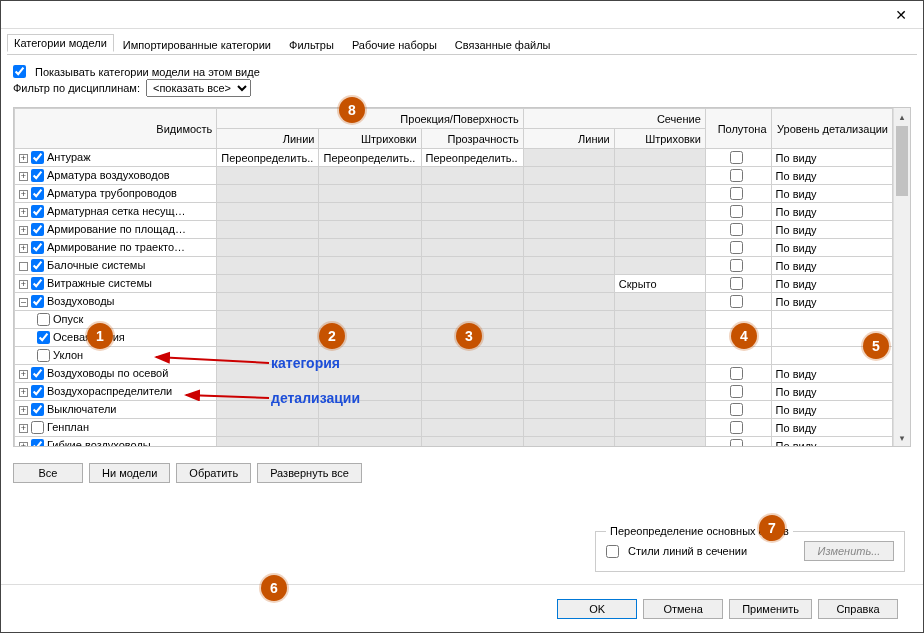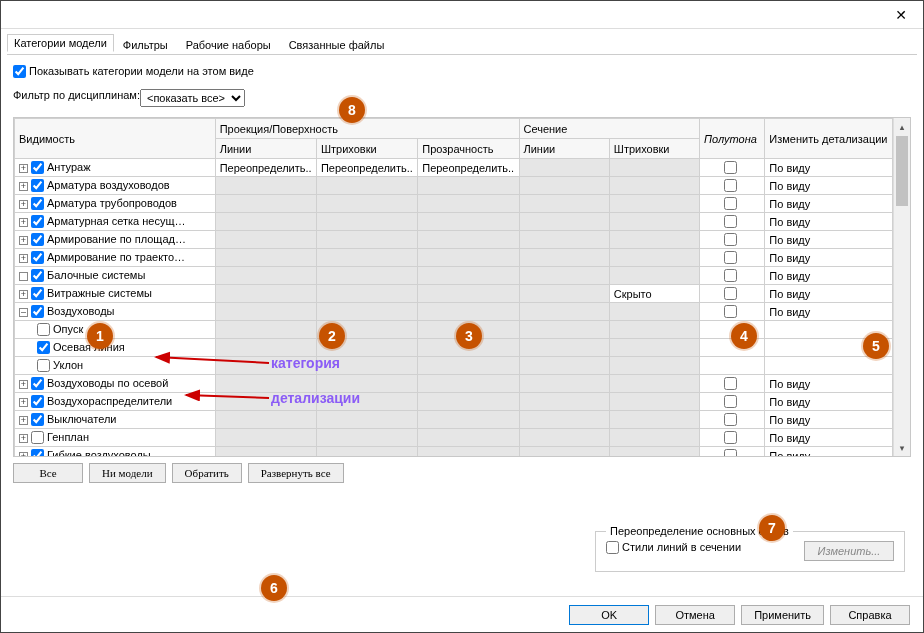--- a/index.html
+++ b/index.html
@@ -80,29 +80,29 @@
   }
 
   .content {
     padding: 6px 12px 8px 12px;
     flex: 1;
     display: flex;
     flex-direction: column;
     position: relative;
   }
 
-  .row { display: flex; align-items: flex-start; gap: 0; }
+  .row { display: flex; align-items: center; gap: 6px; }
   .note-right {
     position: absolute;
     right: 12px;
     top: 6px;
     font-size: 11px;
   }
 
-  .filter-row { margin-top: 11px; }
+  .filter-row { margin-top: 1px; }
   select.combo { font-size: 11px; padding: 1px 2px; }
 
   
   .grid-wrap {
     border: 1px solid #c8c8c8;
     margin-top: 10px;
     height: 340px;
     display: flex;
     flex-direction: column;
     position: relative;
@@ -121,21 +121,21 @@
     border: 1px solid #d0d0d0;
     padding: 0 4px;
     height: 18px;
     white-space: nowrap;
     overflow: hidden;
     text-overflow: ellipsis;
   }
   table.grid th {
     font-weight: normal;
     background: #f7f7f7;
-    text-align: left;
+    text-align: right;
     height: 20px;
     position: sticky;
     top: 0;
   }
   table.grid tr:nth-child(odd) td.shade { background: #e6e6e6; }
   table.grid tr:nth-child(even) td.shade { background: #e6e6e6; }
 
   .exp {
     display: inline-block;
     width: 9px; height: 9px;
@@ -145,21 +145,21 @@
     font-size: 9px;
     margin-right: 3px;
     color: #444;
     cursor: pointer;
   }
   .chk { margin: 0 3px 0 0; vertical-align: middle; }
   .indent1 { padding-left: 22px !important; }
 
   .col-vis   { width: 200px; text-align: left; }
   .col-small { width: 90px; text-align: center; }
-  .col-half  { width: 65px; text-align: center; font-style: italic; }
+  .col-half  { width: 65px; text-align: center; }
   .col-det   { width: 85px; text-align: center; }
   td.vis { text-align: left; }
   td.halftone { text-align: center; }
   td.detail { text-align: left; padding-left:6px; }
 
   .scrollbar {
     width: 17px;
     background: #f0f0f0;
     border-left: 1px solid #ddd;
     position: relative;
@@ -182,21 +182,21 @@
   
   .btn {
     background: #efefef;
     border: 1px solid #adadad;
     padding: 3px 12px;
     font-size: 11px;
     min-width: 70px;
     text-align: center;
     cursor: default;
   }
-  .btn-row { display:flex; gap:6px; margin-top:6px;font-family:Liberation Serif, serif; }
+  .btn-row { display:flex; gap:6px; margin-top:16px; }
 
   .panel {
     border: 1px solid #ccc;
     padding: 6px 10px;
     margin-top: 10px;
     font-size: 11px;
   }
   .bottom-left { width: 410px; display:flex; align-items:center; gap:30px; }
 
   fieldset.hostlayers {
@@ -206,26 +206,26 @@
     margin: 0;
     position: absolute;
     right: 18px;
     top: 470px;
     width: 310px;
   }
   fieldset.hostlayers legend { font-size: 11px; padding: 0 4px; }
 
   .footer {
     border-top: 1px solid #ddd;
-    height: 36px;
+    height: 48px;
     display: flex;
     justify-content: flex-end;
     align-items: center;
     gap: 6px;
-    padding-right: 13px;
+    padding-right: 25px;
   }
   .btn.primary { border: 1px solid #0078d7; }
   .btn.disabled { color: #888; font-style: italic; }
 
   
   .ann {
     position: absolute;
     width: 26px;
     height: 26px;
     border-radius: 50%;
@@ -235,39 +235,40 @@
     font-size: 14px;
     display: flex;
     align-items: center;
     justify-content: center;
     box-shadow: 0 0 0 2px rgba(198,82,0,.25);
     z-index: 10;
     pointer-events: none;
   }
   .ann-label {
     position: absolute;
-    color: #8b5cf6;
+    color: #1d4ed8;
     font-weight: bold;
     font-size: 14px;
     z-index: 10;
     pointer-events: none;
   }
   svg.arrows { position:absolute; left:0; top:0; z-index:9; pointer-events:none; }
 </style>
 </head>
 <body>
 
 <div class="window">
 
   <div class="titlebar">
     <div class="close">✕</div>
   </div>
 
   <div class="tabs">
     <div class="tab active tab-highlight"><span>Категории модели</span></div>
+    <div class="tab"><span>Импортированные категории</span></div>
     <div class="tab"><span>Фильтры</span></div>
     <div class="tab"><span>Рабочие наборы</span></div>
     <div class="tab"><span>Связанные файлы</span></div>
   </div>
   <div class="tabline"></div>
 
   <div class="content">
 
     <div class="row" style="margin-top:4px;">
       <input type="checkbox" checked="" class="chk" style="">
@@ -284,21 +285,21 @@
     <div class="grid-wrap">
       <div class="grid-scroll">
         <div style="flex:1; overflow:hidden;">
         <table class="grid">
           <thead>
             <tr>
               <th rowspan="2" class="col-vis">Видимость</th>
               <th colspan="3">Проекция/Поверхность</th>
               <th colspan="2">Сечение</th>
               <th rowspan="2" class="col-half">Полутона</th>
-              <th rowspan="2" class="col-det">Изменить детализации</th>
+              <th rowspan="2" class="col-det">Уровень детализации</th>
             </tr>
             <tr>
               <th class="col-small">Линии</th>
               <th class="col-small">Штриховки</th>
               <th class="col-small">Прозрачность</th>
               <th class="col-small">Линии</th>
               <th class="col-small">Штриховки</th>
             </tr>
           </thead>
           <tbody id="tbody">

